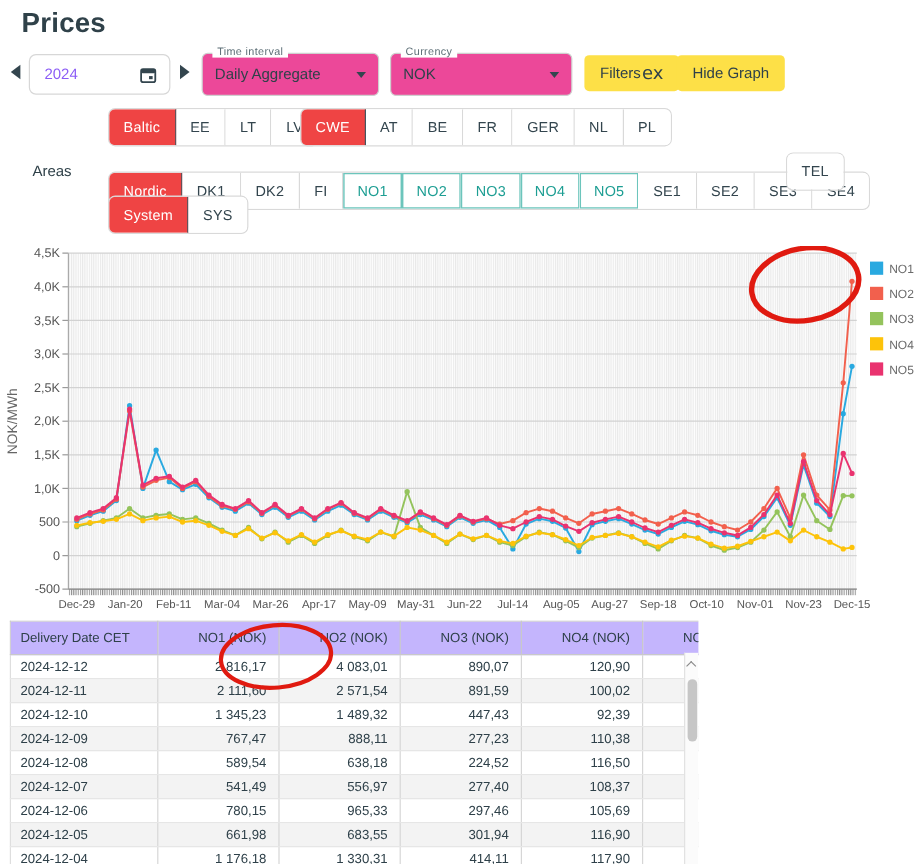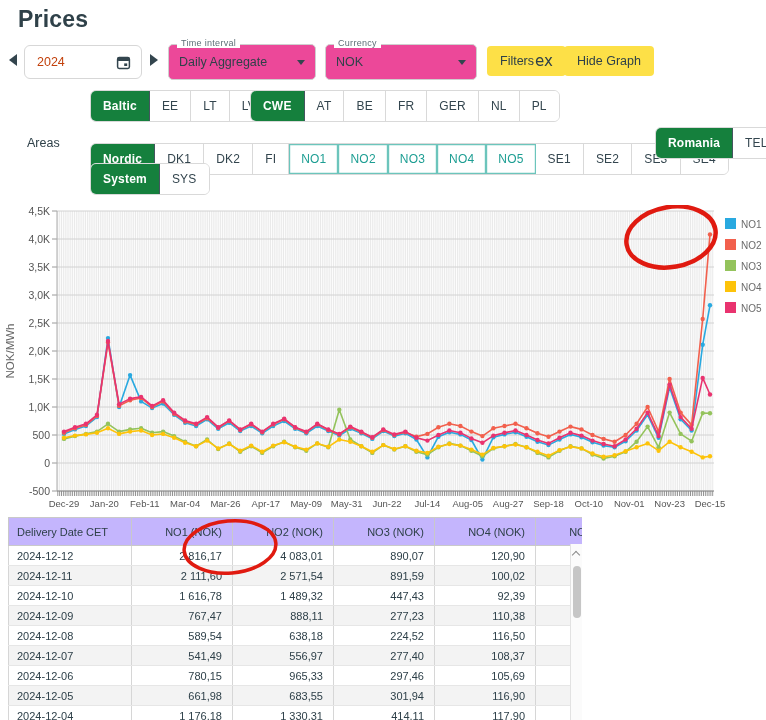--- a/index.html
+++ b/index.html
@@ -9,37 +9,37 @@
     font-family:"Liberation Sans",sans-serif;
     -webkit-font-smoothing:antialiased;
   }
   .abs{position:absolute;}
   #page-title{left:18px;top:6px;font-size:23px;font-weight:600;letter-spacing:.2px;color:#2f4149;}
   
   .tri{width:0;height:0;display:inline-block;}
   #prev-year{left:9px;top:54px;border-top:6px solid transparent;border-bottom:6px solid transparent;border-right:8px solid #33454e;cursor:pointer;}
   #next-year{left:150px;top:54px;border-top:6px solid transparent;border-bottom:6px solid transparent;border-left:8px solid #33454e;cursor:pointer;}
   #year-box{left:24px;top:45px;width:118px;height:34px;border:1px solid #d7d7d7;border-radius:6px;background:#fff;display:flex;align-items:center;box-sizing:border-box;padding:0 10px;}
-  #year-input{border:none;outline:none;width:70px;font-size:12.5px;color:#c2410c;font-family:"Liberation Sans",sans-serif;background:transparent;}
+  #year-input{border:none;outline:none;width:70px;font-size:12.5px;color:#8b5cf6;font-family:"Liberation Sans",sans-serif;background:transparent;}
   #calendar-icon{margin-left:auto;display:flex;}
   .mselect{height:36px;border:1px solid #cfcfcf;border-radius:5px;background:#ec4899;box-sizing:border-box;display:flex;align-items:center;padding:0 10px;cursor:pointer;}
   .mselect .flabel{position:absolute;top:-7px;left:8px;background:#fff;padding:0 4px;font-size:9px;color:#5c6e76;letter-spacing:.3px;}
   .mselect .val{font-size:12.5px;color:#2f4149;}
   .mselect .caret{margin-left:auto;border-left:4px solid transparent;border-right:4px solid transparent;border-top:5px solid #33454e;}
   #select-ti{left:168px;top:44px;width:148px;}
   #select-cur{left:325px;top:44px;width:152px;}
   .gbtn{height:30px;background:#fde047;border:none;border-radius:4px;display:flex;align-items:center;padding:0 13px;font-size:12.5px;color:#2f4149;cursor:pointer;font-family:"Liberation Sans",sans-serif;}
   #filters-btn{left:487px;top:46px;}
   #filters-btn .suffix{font-family:"DejaVu Sans",sans-serif;font-size:15px;line-height:12px;margin-left:1px;}
   #hide-btn{left:564px;top:46px;}
   
   .group{position:absolute;display:flex;border:1px solid #d9d9d9;border-radius:6px;overflow:hidden;background:#fff;box-sizing:border-box;height:32px;}
   .abtn{display:flex;align-items:center;justify-content:center;padding:0 12px;height:100%;font-size:12px;letter-spacing:.2px;color:#33454e;background:#fff;border-right:1px solid #d9d9d9;cursor:pointer;box-sizing:border-box;white-space:nowrap;}
   .abtn:last-child{border-right:none;}
-  .abtn.dark{background:#15803d;color:#fff;border-right-color:#44565f;font-weight:bold;}
+  .abtn.dark{background:#ef4444;color:#fff;border-right-color:#44565f;}
   .abtn.teal{color:#1d9e93;box-shadow:inset 0 0 0 1.2px #6cc5bc;border-right:none;}
   #group-baltic{left:90px;top:90px;}
   #group-cwe{left:250px;top:90px;}
   #areas-label{left:27px;top:136px;font-size:12.5px;color:#2f4149;}
   #group-nordic{left:90px;top:127px;margin-top:16px;}
   #group-romania{left:655px;top:127px;}
   #group-system{left:90px;top:163px;}
   
   #chart-wrap{left:0;top:205px;width:766px;height:312px;}
   
@@ -119,21 +119,20 @@
     <div class="abtn teal">NO2</div>
     <div class="abtn teal">NO3</div>
     <div class="abtn teal">NO4</div>
     <div class="abtn teal">NO5</div>
     <div class="abtn">SE1</div>
     <div class="abtn">SE2</div>
     <div class="abtn">SE3</div>
     <div class="abtn">SE4</div>
   </div>
 <div class="group" id="group-romania">
-    <div class="abtn dark">Romania</div>
     <div class="abtn">TEL</div>
   </div>
 <div class="group" id="group-system">
     <div class="abtn dark">System</div>
     <div class="abtn">SYS</div>
   </div>
 
 <div class="abs" id="chart-wrap">
   <svg id="chart-svg" width="766" height="312" viewBox="0 0 766 312">
       <defs>
@@ -555,21 +554,21 @@
         <tr class="alt">
           <td class="date">2024-12-11</td>
           <td class="num">2 111,60</td>
           <td class="num">2 571,54</td>
           <td class="num">891,59</td>
           <td class="num">100,02</td>
           <td class="num">1 519,86</td>
         </tr>
         <tr>
           <td class="date">2024-12-10</td>
-          <td class="num">1 616,78</td>
+          <td class="num">1 345,23</td>
           <td class="num">1 489,32</td>
           <td class="num">447,43</td>
           <td class="num">92,39</td>
           <td class="num">1 121,34</td>
         </tr>
         <tr class="alt">
           <td class="date">2024-12-09</td>
           <td class="num">767,47</td>
           <td class="num">888,11</td>
           <td class="num">277,23</td>

